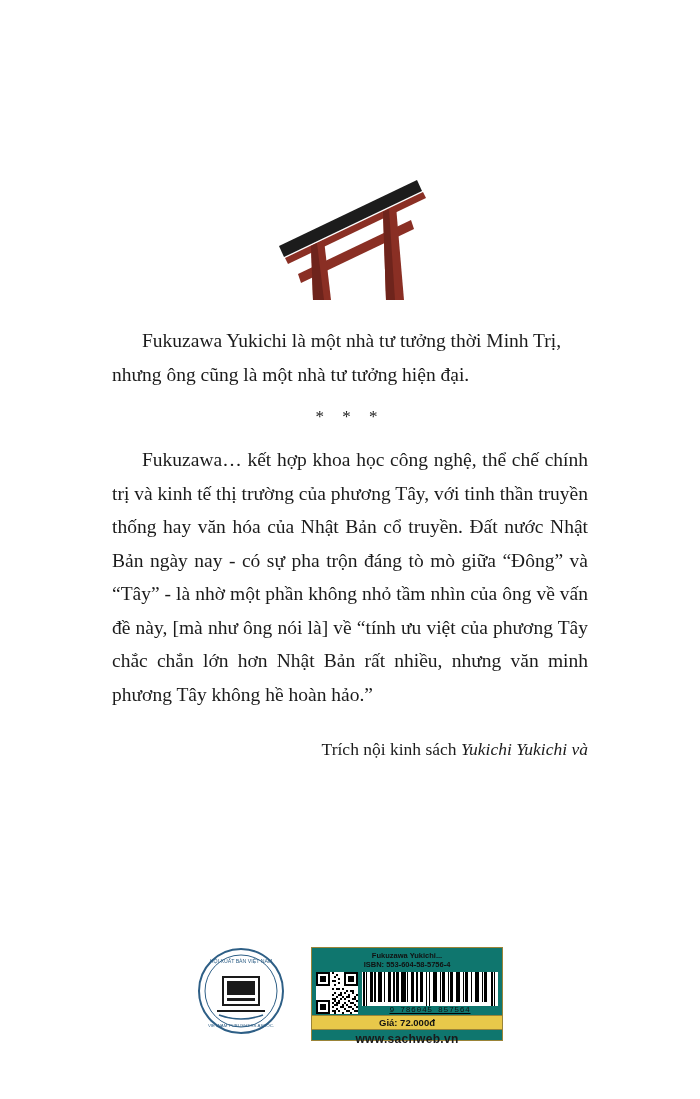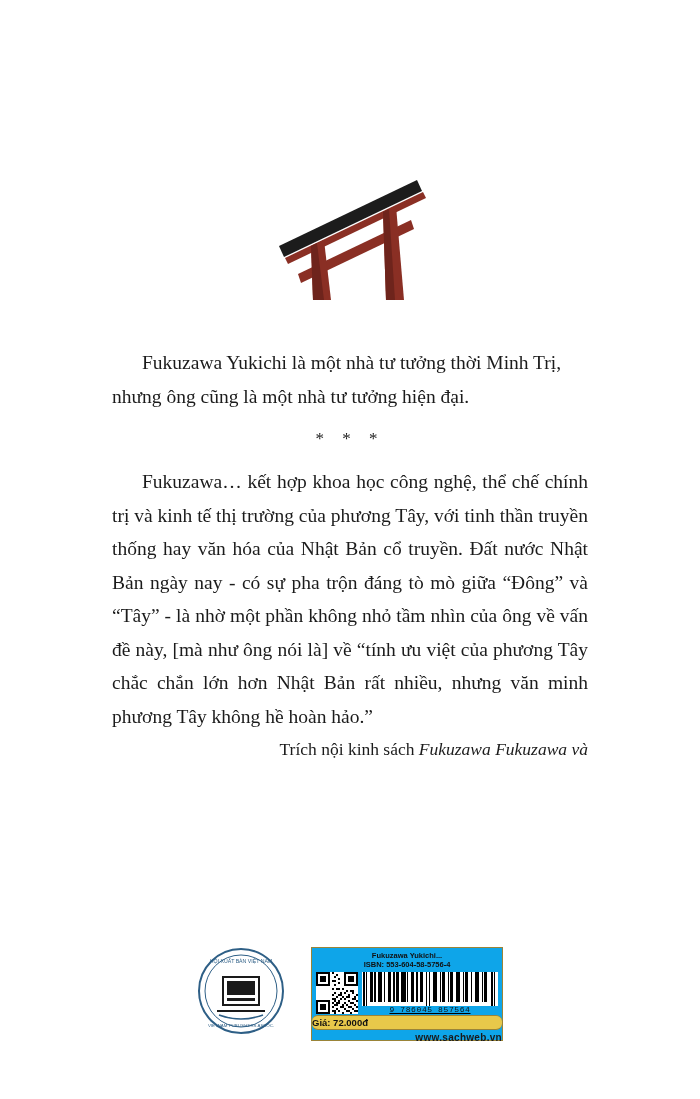--- a/index.html
+++ b/index.html
@@ -27,21 +27,21 @@
     display: flex;
     align-items: center;
     justify-content: center;
   }
 
   
   .quote-wrap {
     position: absolute;
     left: 112px;
     right: 112px;
-    top: 346px;
+    top: 324px;
   }
   .quote-para {
     font-size: 19.5px;
     line-height: 1.72;
     color: #1b1b1b;
     text-align: justify;
     text-justify: inter-word;
     margin: 0;
     text-indent: 30px;
   }
@@ -93,21 +93,21 @@
     height: 88px;
     position: relative;
     flex: 0 0 auto;
   }
 
   
   .barcode-card {
     width: 192px;
     height: 94px;
     border: 1px solid #9a8438;
-    background: #0ea5e9;
+    background: #0f766e;
     position: relative;
     box-sizing: border-box;
     display: flex;
     flex-direction: column;
     font-family: "Liberation Sans", sans-serif;
   }
   .bc-head {
     text-align: center;
     font-size: 7.5px;
     line-height: 1.25;
@@ -145,29 +145,29 @@
     letter-spacing: 0.6px;
     text-align: center;
     color: #111;
     line-height: 1.1;
     font-family: "Liberation Mono", monospace;
   }
   .bc-price {
     background: #e8c84a;
     border-top: 1px solid #9a8438;
     border-bottom: 1px solid #9a8438;
+    text-align: center;
     font-size: 9.5px;
     font-weight: bold;
     color: #111;
     padding: 1px 0;
-    border-radius: 6px;
   }
   .bc-web {
-    text-align: right;
-    font-size: 10px;
+    text-align: center;
+    font-size: 12px;
     font-weight: bold;
     color: #1a1a1a;
     padding: 2px 0 3px 0;
     letter-spacing: 0.3px;
   }
 </style>
 </head>
 <body>
 
 <div class="page">
@@ -190,21 +190,21 @@
   </div>
 
   <div class="quote-wrap">
     <p class="quote-para first">Fukuzawa Yukichi là một nhà tư tưởng thời Minh Trị, nhưng ông cũng là một nhà tư tưởng hiện đại.</p>
     <div class="stars">* * *</div>
     <p class="quote-para quote-body">Fukuzawa… kết hợp khoa học công nghệ, thể chế chính trị và kinh tế thị trường của phương Tây, với tinh thần truyền thống hay văn hóa của Nhật Bản cổ truyền. Đất nước Nhật Bản ngày nay - có sự pha trộn đáng tò mò giữa “Đông” và “Tây” - là nhờ một phần không nhỏ tầm nhìn của ông về vấn đề này, [mà như ông nói là] về “tính ưu việt của phương Tây chắc chắn lớn hơn Nhật Bản rất nhiều, nhưng văn minh phương Tây không hề hoàn hảo.”</p>
   </div>
 
   <div class="attrib">
     <div>
-      <span>Trích nội kinh sách </span><span class="ital">Fukuzawa Fukuzawa và</span>
+      <span>Trích nội kinh sách </span><span class="ital">Yukichi Yukichi và</span>
     </div>
   </div>
 
   <div class="bottom">
 
     <div class="seal">
       <svg width="88" height="88" viewBox="0 0 88 88">
         <circle cx="44" cy="44" r="42" fill="none" stroke="#2e5f86" stroke-width="2"></circle>
         <circle cx="44" cy="44" r="36" fill="none" stroke="#2e5f86" stroke-width="1"></circle>
         <rect x="26" y="30" width="36" height="28" fill="none" stroke="#1a1a1a" stroke-width="2"></rect>

